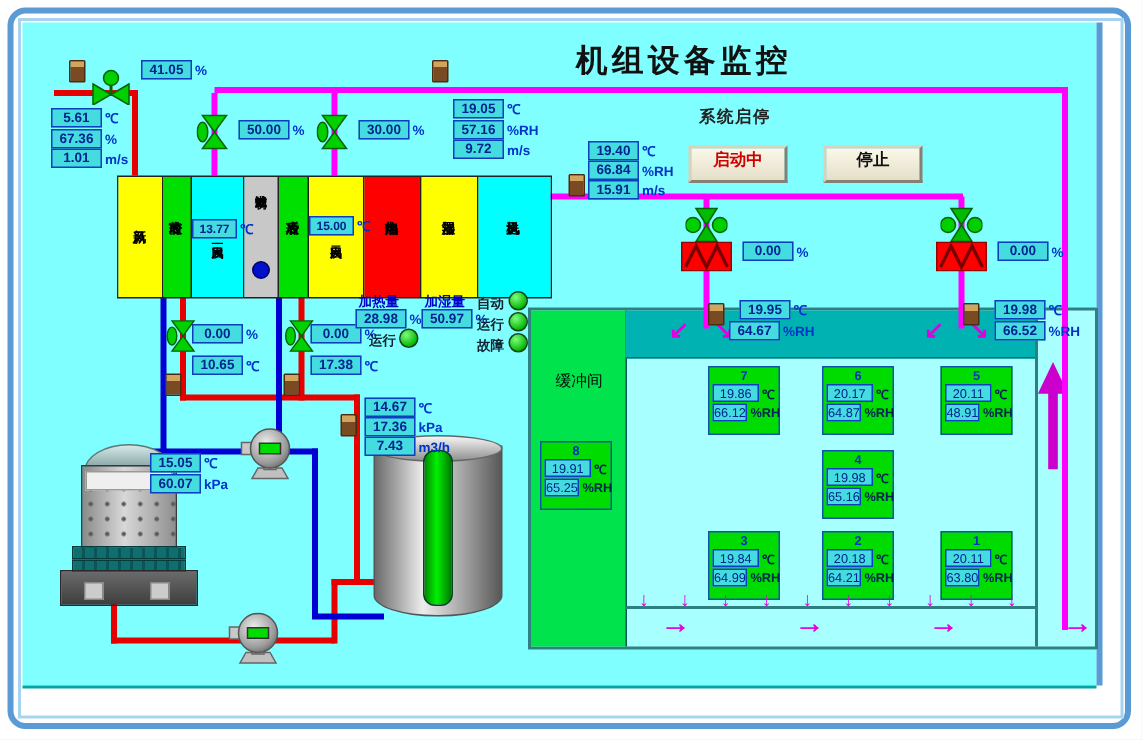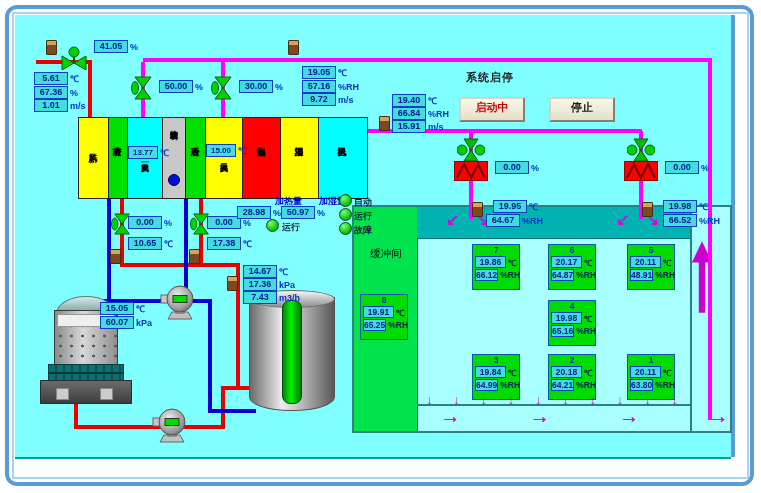--- a/index.html
+++ b/index.html
@@ -9,21 +9,21 @@
   #panel{position:absolute;left:15px;top:15px;width:716px;height:442px;background:#7FFFFF;}
   #vline-right{position:absolute;left:731px;top:15px;width:4px;height:442px;background:#5B9BD5;}
   #hline-bottom{position:absolute;left:15px;top:457px;width:716px;height:2px;background:#00A5A5;}
   #title{position:absolute;left:384px;top:26px;font-family:"Liberation Serif",serif;font-size:21px;font-weight:bold;color:#111;letter-spacing:3px;z-index:6;white-space:nowrap;}
   .pipe{position:absolute;z-index:2;}
   .pm{background:#FF00FF;} .pr{background:#E60000;} .pb{background:#0000D2;}
   .d{position:absolute;display:flex;align-items:center;gap:2px;z-index:6;}
   .db{display:inline-block;min-width:30px;height:11px;line-height:11px;background:#45DCE0;border:1px solid #0B3FC0;color:#00238F;font-size:9px;font-weight:bold;text-align:center;padding:0 1px;white-space:nowrap;}
   .db.sm{min-width:26px;font-size:8px;}
   .du{color:#0033CC;font-size:9px;font-weight:bold;white-space:nowrap;}
-  .lbl{position:absolute;color:#0000CC;font-size:9px;font-weight:bold;z-index:6;white-space:nowrap;margin-left:36px;}
+  .lbl{position:absolute;color:#0000CC;font-size:9px;font-weight:bold;z-index:6;white-space:nowrap;}
   .lbl.dark{color:#112233;}
   .sensor{position:absolute;width:9px;height:13px;background:linear-gradient(#D2A45E 0 4px,#7A4A22 4px);border:1px solid #4A2C10;border-radius:1px;z-index:6;}
   .led{position:absolute;width:11px;height:11px;border-radius:50%;background:radial-gradient(circle at 35% 30%,#7CFF7C,#00B400 75%);border:1px solid #114411;z-index:6;}
   .valve{position:absolute;z-index:5;}
   .vl{position:absolute;writing-mode:vertical-rl;text-orientation:upright;font-size:9px;font-weight:bold;color:#000;line-height:1;z-index:4;white-space:nowrap;}
   .vl.sm{font-size:8px;}
   .btn{position:absolute;width:62px;height:21px;background:linear-gradient(#FBF8EA,#E4DFC8);border:2px outset #D8D2BC;font-size:11px;font-weight:bold;text-align:center;line-height:17px;z-index:6;cursor:pointer;}
   #btn-start{color:#D00000;} #btn-stop{color:#111;}
   #sys-label{position:absolute;left:466px;top:70px;font-size:11px;font-weight:bold;color:#222;letter-spacing:1px;z-index:6;}
   #ahu{position:absolute;left:78px;top:117px;width:288px;height:80px;border:1px solid #222;box-sizing:content-box;z-index:3;}
@@ -31,21 +31,21 @@
   #filter-dot{position:absolute;left:168px;top:174px;width:10px;height:10px;border-radius:50%;background:#0011CC;border:1px solid #000066;z-index:5;}
   #roomarea{position:absolute;left:352px;top:205px;width:380px;height:228px;background:#A8FFFF;border:2px solid #2F8080;box-sizing:border-box;z-index:1;}
   #buffer{position:absolute;left:0;top:0;width:63px;height:224px;background:#00E34C;border-right:1px solid #0A5555;}
   #duct{position:absolute;left:63px;top:0;width:273px;height:31px;background:#00B2B2;border-bottom:1px solid #007575;}
   #room-vline{position:absolute;left:336px;top:0;width:2px;height:224px;background:#2F7F7F;}
   #room-hline{position:absolute;left:63px;top:197px;width:273px;height:2px;background:#2F7F7F;}
   #buffer-label{position:absolute;left:6px;top:40px;width:52px;text-align:center;font-size:10.5px;font-weight:normal;color:#000;}
   .room{position:absolute;width:48px;height:46px;background:#00DC00;border:1px solid #0C55AA;box-sizing:border-box;z-index:2;}
   .rnum{text-align:center;font-size:8.5px;font-weight:bold;color:#0030C0;height:9px;line-height:9px;margin-top:1px;}
   .rrow{display:flex;align-items:center;gap:2px;margin:1px 0 0 2px;}
-  .rdb{width:29px;height:10px;line-height:10px;background:#45DCE0;border:1px solid #0B3FC0;color:#00238F;font-size:8.5px;font-weight:bold;text-align:center;}
+  .rdb{width:29px;height:10px;line-height:10px;background:#45DCE0;border:1px solid #0B3FC0;color:#00238F;font-size:8.5px;font-weight:normal;text-align:center;}
   .ru{font-size:8.5px;font-weight:bold;color:#002255;white-space:nowrap;}
   .split-arrows{position:absolute;color:#E000E0;font-size:16px;font-weight:900;letter-spacing:6px;z-index:4;white-space:nowrap;}
   #down-arrows{position:absolute;left:72px;top:186px;width:252px;display:flex;justify-content:space-between;z-index:3;}
   #down-arrows span{color:#E000E0;font-size:13px;font-weight:bold;line-height:13px;}
   #right-arrows{position:absolute;left:86px;top:198px;width:288px;display:flex;justify-content:space-between;z-index:3;}
   #right-arrows span{color:#E000E0;font-size:20px;font-weight:900;line-height:22px;text-shadow:0.6px 0 0 #E000E0;}
   .equip{position:absolute;z-index:4;}
   #ch-body{left:54px;top:310px;width:62px;height:56px;background-image:radial-gradient(circle,#5a5a5a 1.2px,transparent 1.7px),linear-gradient(90deg,#8a8a8a,#d8d8d8 45%,#8f8f8f);background-size:11px 10px,100% 100%;border:1px solid #3A3A3A;}
   #ch-band{left:57px;top:314px;width:56px;height:11px;background:#EFEFEF;border:1px solid #999;}
   #ch-dome{left:56px;top:296px;width:58px;height:16px;background:linear-gradient(#D5E8E8,#7F9F9F);border:1px solid #607878;border-radius:50% 50% 0 0/100% 100% 0 0;}
@@ -102,20 +102,21 @@
         <circle cx="20" cy="16" r="13" fill="url(#gpump)" stroke="#555"></circle>
         <rect x="13" y="12.5" width="14" height="7" fill="#00DD00" stroke="#333"></rect>
       </symbol>
       <symbol id="sym-arrow-up" viewBox="0 0 24 80">
         <line x1="12" y1="78" x2="12" y2="18" stroke="#CC00CC" stroke-width="7"></line>
         <polygon points="12,0 1,23 23,23" fill="#CC00CC"></polygon>
       </symbol>
     </defs>
   </svg>
 
+  <div id="title">机组设备监控</div>
   <div id="sys-label">系统启停</div>
   <div class="btn" id="btn-stop" style="left:549px;top:97px">停止</div>
   <div class="btn" id="btn-start" style="left:459px;top:97px">启动中</div>
 
   <div class="pipe pm" style="left:143px;top:58px;width:569px;height:4px"></div>
   <div class="pipe pm" style="left:708px;top:58px;width:4px;height:362px"></div>
   <div class="pipe pm" style="left:141px;top:62px;width:4px;height:55px"></div>
   <div class="pipe pm" style="left:221px;top:62px;width:4px;height:55px"></div>
   <div class="pipe pm" style="left:362px;top:129px;width:280px;height:4px"></div>
   <div class="pipe pm" style="left:469px;top:131px;width:4px;height:88px"></div>

